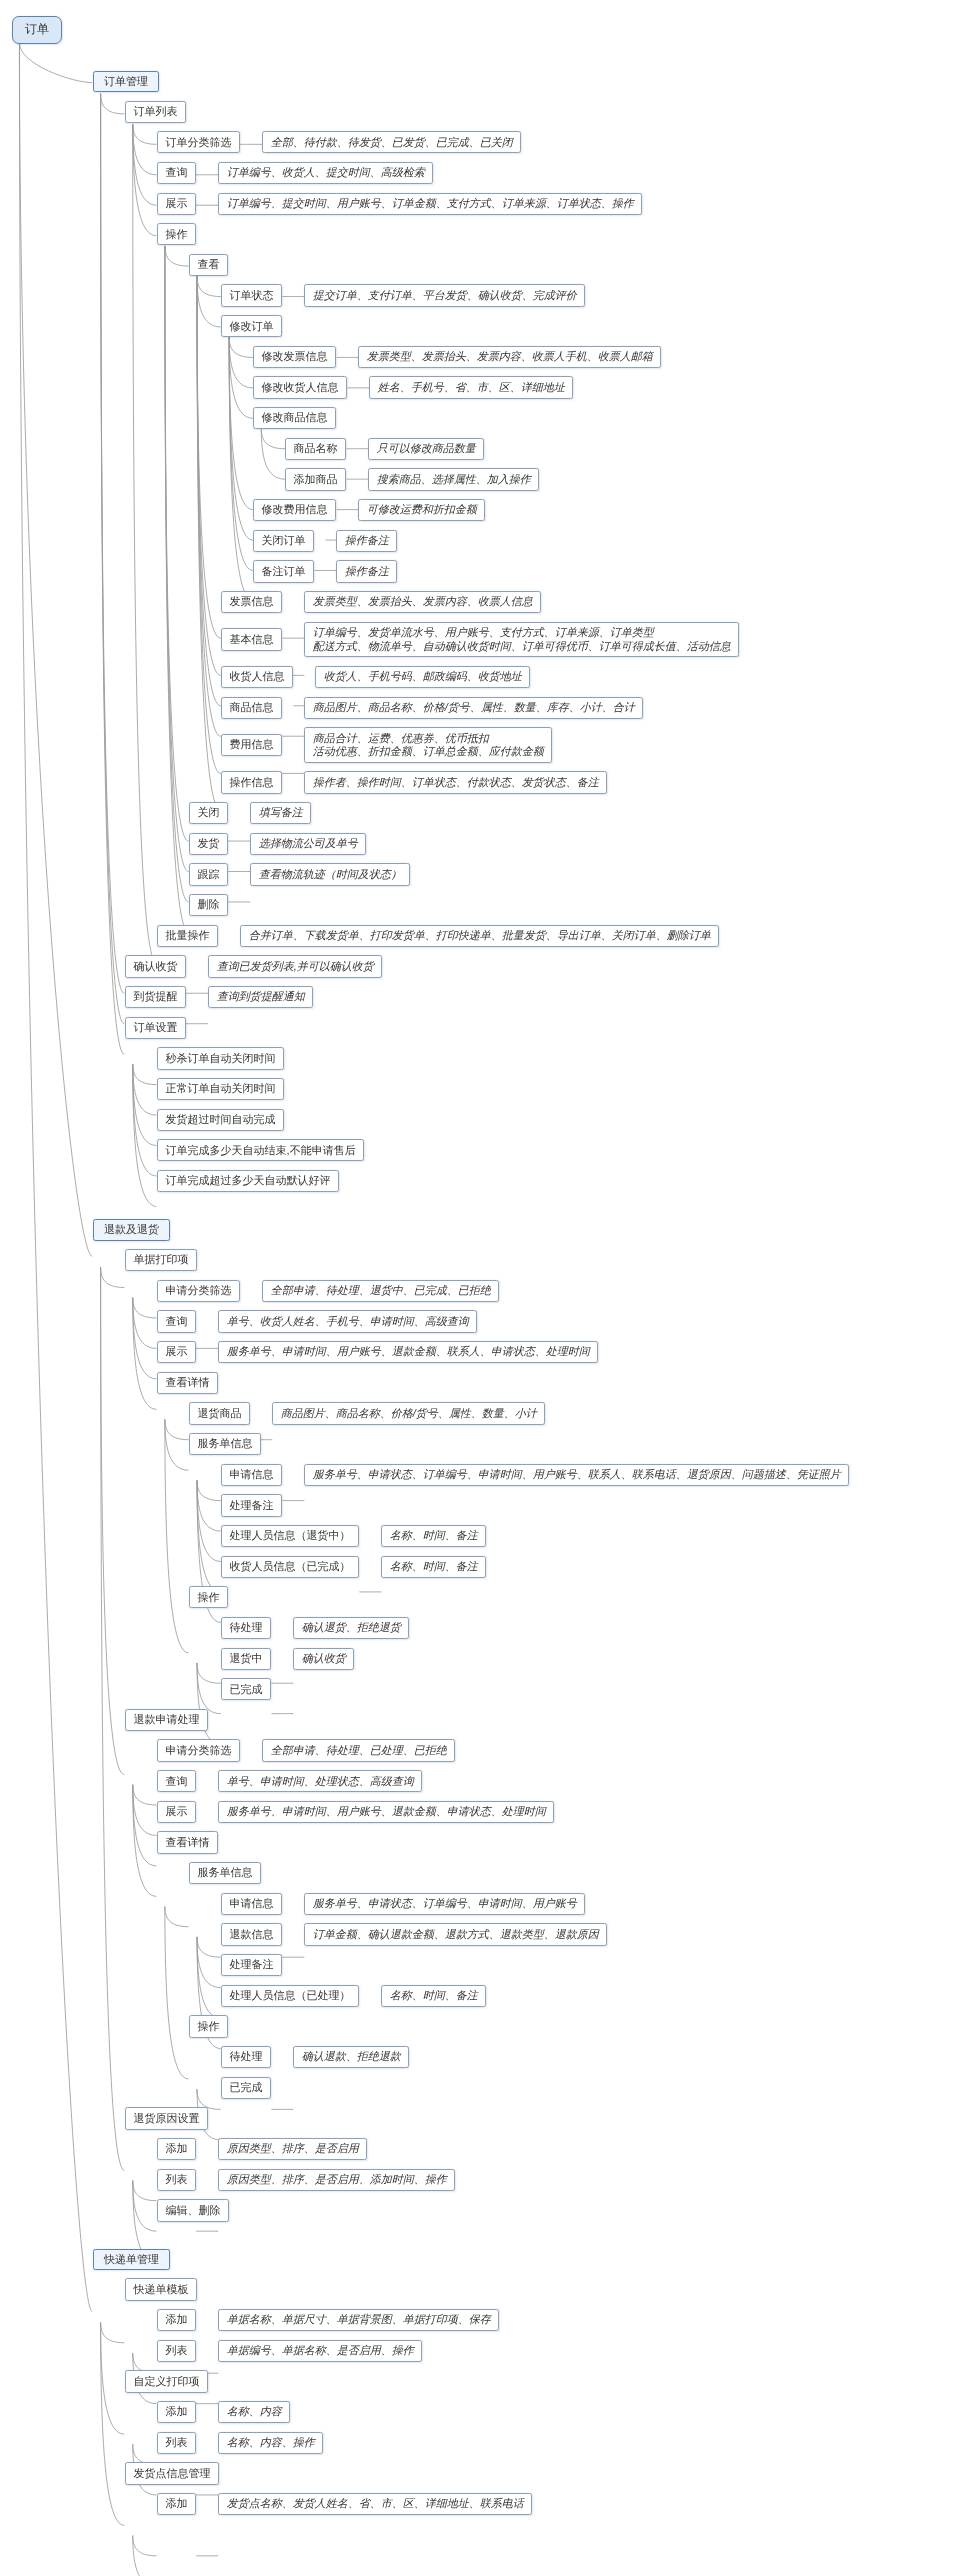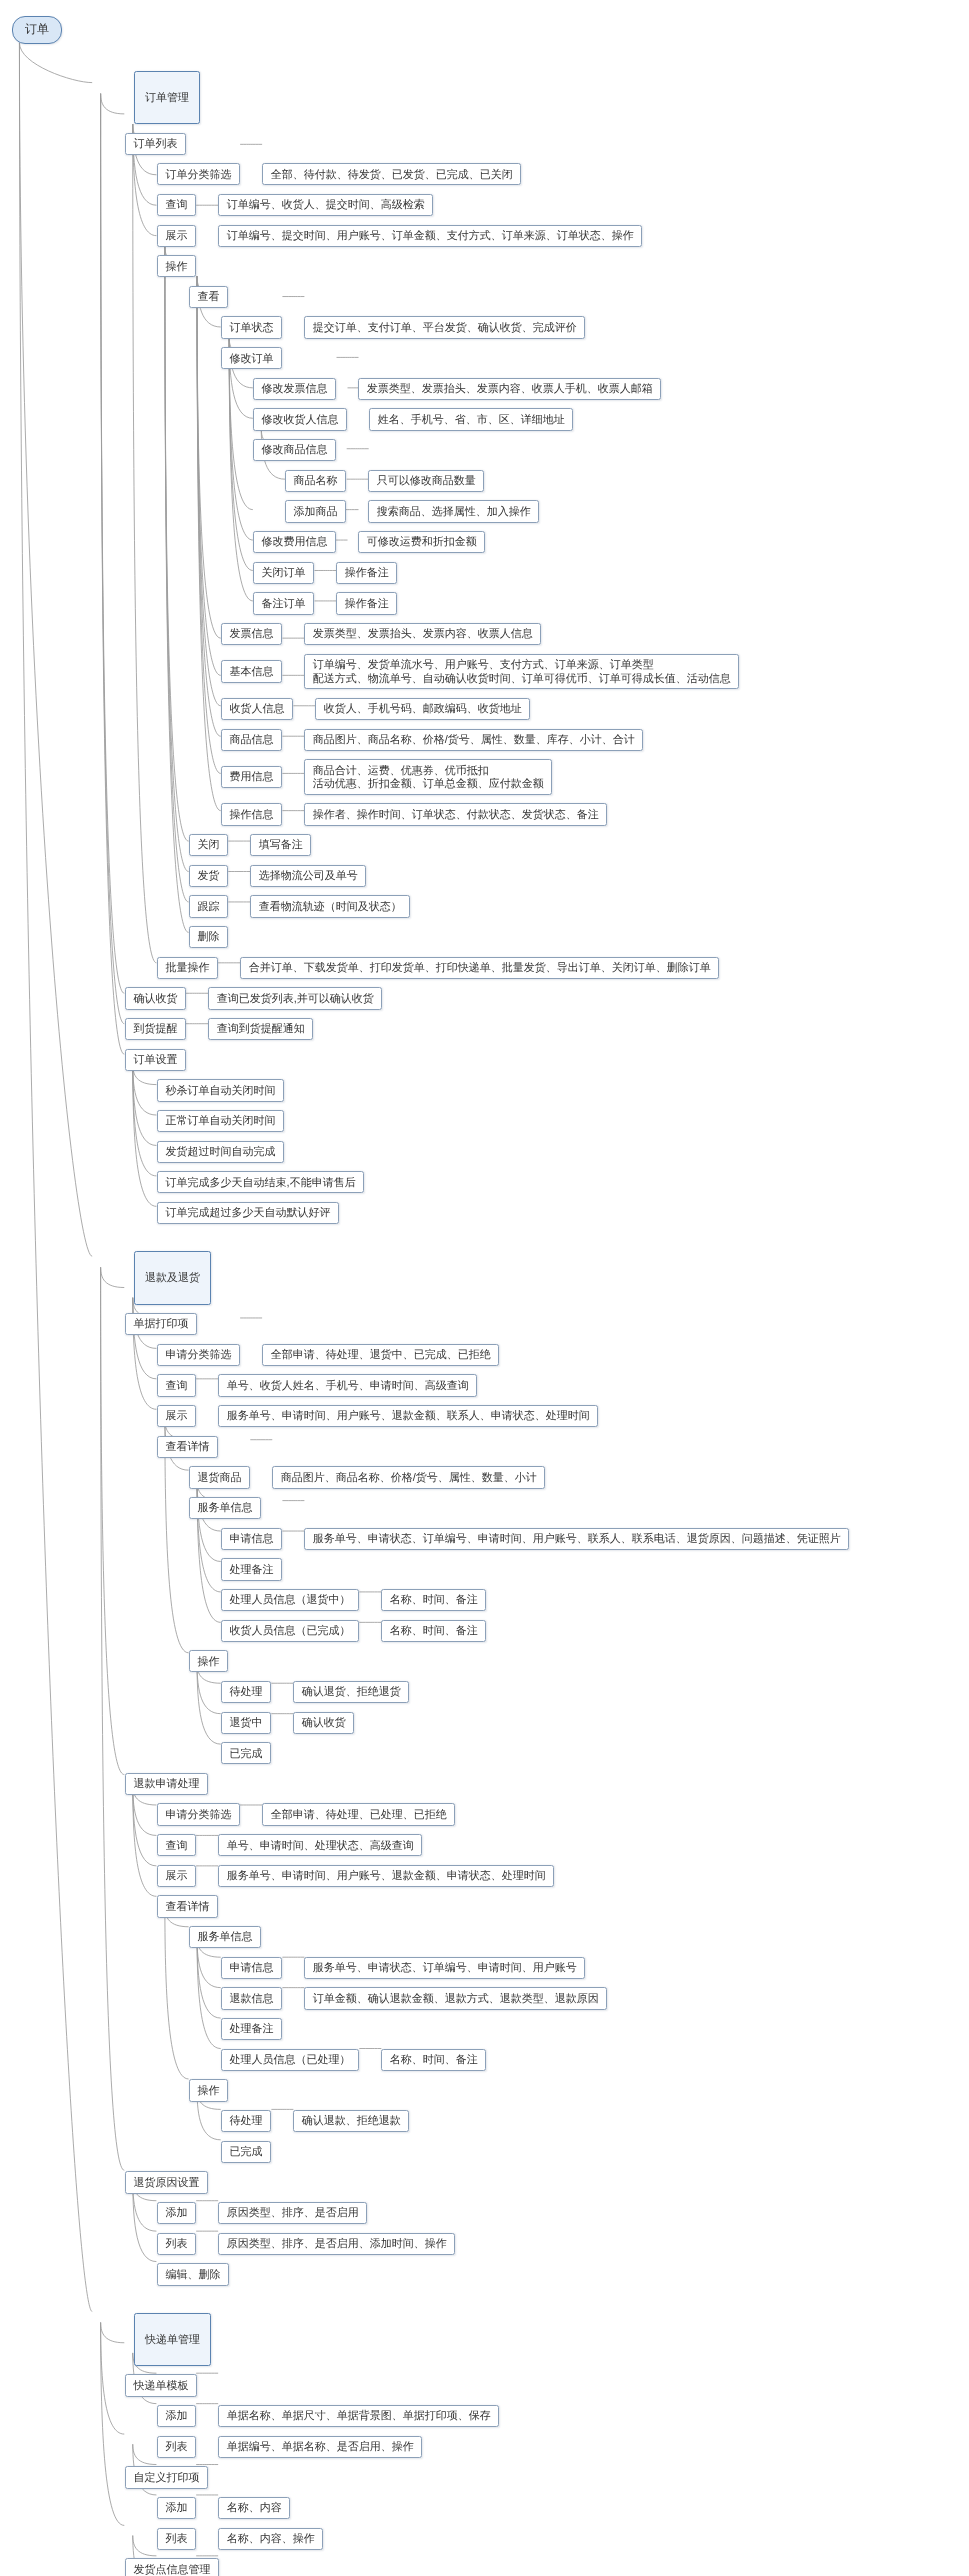--- a/index.html
+++ b/index.html
@@ -38,33 +38,32 @@
     border: 0.8px solid var(--node-border, #8ca0b8);
     background: #ffffff;
     color: var(--text, #333);
     font-size: 11px;
     line-height: 13.5px;
     padding: 3.4px 7.6px;
     border-radius: 2.5px;
     white-space: pre;
     box-shadow: 0.8px 0.8px 1.7px rgba(60,80,110,0.14);
   }
-  .node.value { margin-left: 22px; }
+  .node.value { margin-left: 22px; font-style: italic; }
   .lvl0 {
     background: var(--root-fill, #d9e7f6);
     border-color: var(--root-border, #5b83b0);
     font-size: 12px;
     padding: 6px 12px;
-    border-radius: 13px;
+    border-radius: 7px;
   }
   .lvl1 {
     background: var(--branch-fill, #eef4fb);
     border-color: var(--root-border, #5b83b0);
-    padding: 19px 10px;
-    margin-left: 41px;
+    padding: 3px 10px;
   }
   .children { margin-left: 32px; }
   #tree-root > .branch > .children { margin-left: 81px; }
   .depth1 { margin-top: 18.6px; }
 </style>
 </head>
 <body>
 
 <div id="canvas">
   <svg id="connectors" width="969" height="2619" viewBox="0 0 1146 3096">

